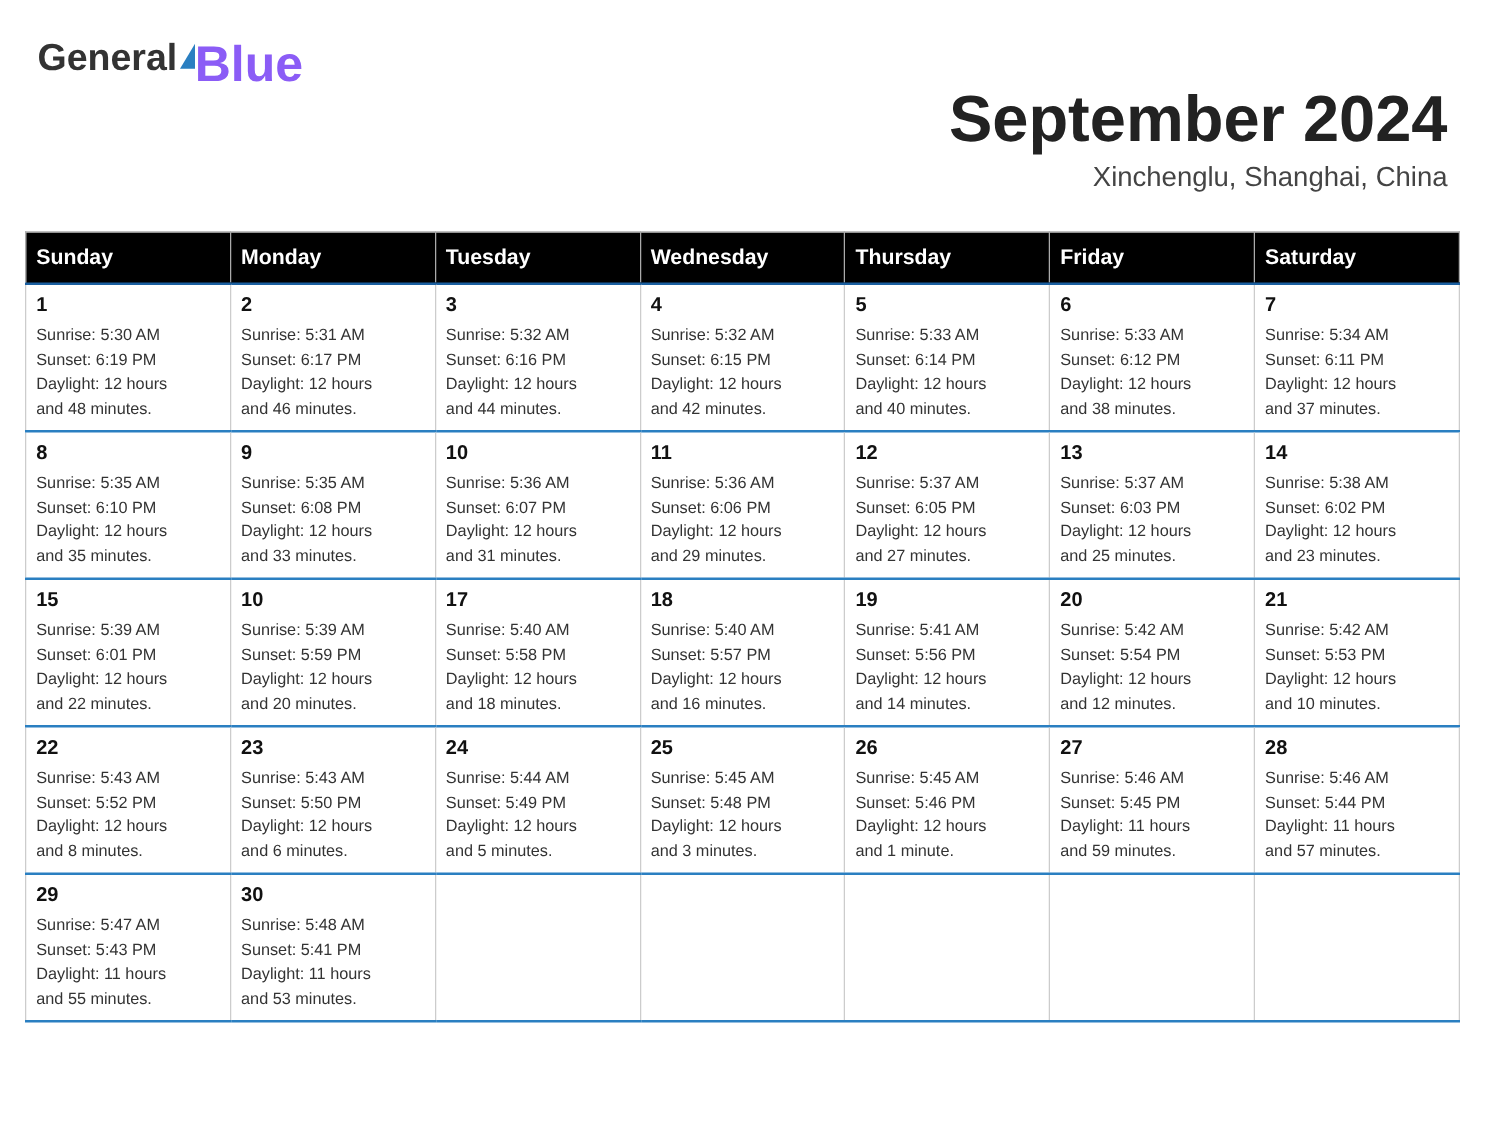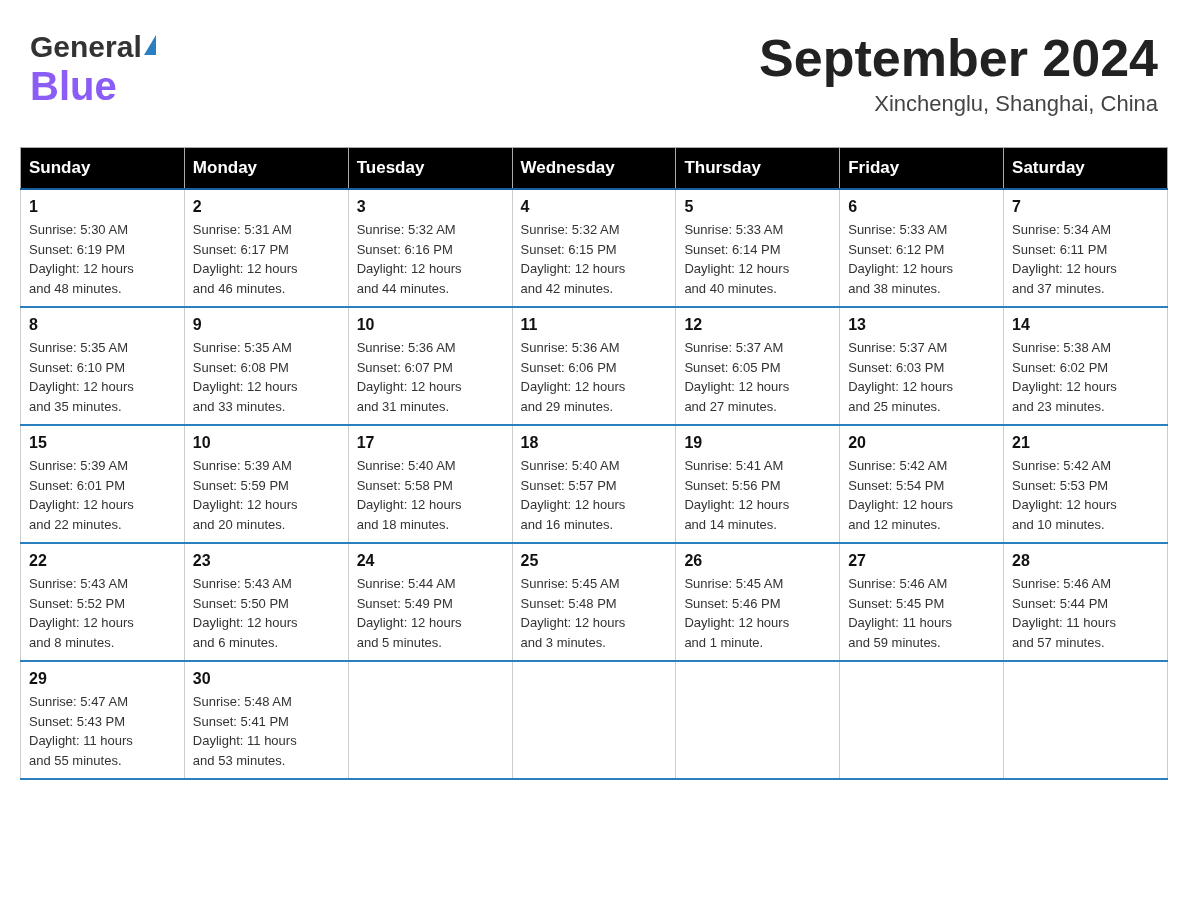--- a/index.html
+++ b/index.html
@@ -12,25 +12,26 @@
     }
     .header {
       display: flex;
       justify-content: space-between;
       align-items: flex-start;
       margin-bottom: 20px;
       padding: 10px 10px 10px 10px;
     }
     .logo {
       display: flex;
-      flex-direction: column;
+      flex-direction: row;
       align-items: flex-start;
     }
     .title-block {
       text-align: right;
+      margin-top: 38px;
     }
     .month-title {
       font-size: 52px;
       font-weight: bold;
       color: #222;
       line-height: 1.1;
     }
     .location {
       font-size: 22px;
       color: #444;

